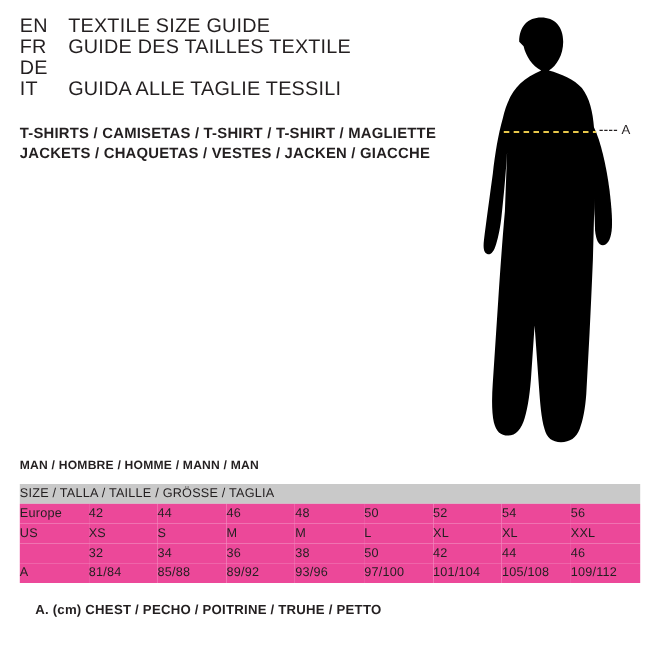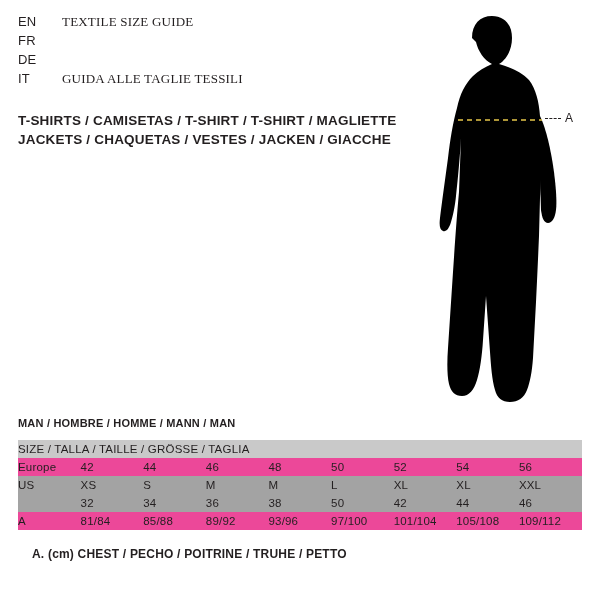--- a/index.html
+++ b/index.html
@@ -24,32 +24,31 @@
 
   
   .lang-block {
     position: absolute;
     left: 18px;
     top: 14px;
     width: 380px;
   }
   .lang-row {
     display: flex;
-    align-items: flex-start;
+    align-items: center;
     height: 19px;
-    font-size: 13px;
+    font-size: 18px;
     letter-spacing: 0.2px;
   }
   .lang-code {
     width: 44px;
     flex: 0 0 44px;
   }
   .lang-text {
     white-space: nowrap;
-    font-family: Liberation Serif, serif;
   }
 
   
   .cat-block {
     position: absolute;
     left: 18px;
     top: 111px;
   }
   .cat-line {
     font-size: 13.5px;
@@ -112,21 +111,21 @@
     padding: 0;
     height: 18px;
     vertical-align: middle;
     letter-spacing: 0.2px;
   }
   tr.row-head td {
     background: #c9c9c9;
     font-weight: normal;
   }
   tr.row-alt td {
-    background: #a3a3a3;
+    background: #ec4899;
   }
   tr.row-plain td {
     background: #ec4899;
   }
   td.col-label {
     width: 86px;
     padding-left: 2px;
   }
   td.col-val {
     width: 68px;
@@ -148,20 +147,21 @@
 
 <div class="page">
 
   <div class="lang-block">
     <div class="lang-row">
       <span class="lang-code">EN</span>
       <span class="lang-text">TEXTILE SIZE GUIDE</span>
     </div>
     <div class="lang-row">
       <span class="lang-code">FR</span>
+      <span class="lang-text">GUIDE DES TAILLES TEXTILE</span>
     </div>
     <div class="lang-row">
       <span class="lang-code">DE</span>
     </div>
     <div class="lang-row">
       <span class="lang-code">IT</span>
       <span class="lang-text">GUIDA ALLE TAGLIE TESSILI</span>
     </div>
   </div>
 

